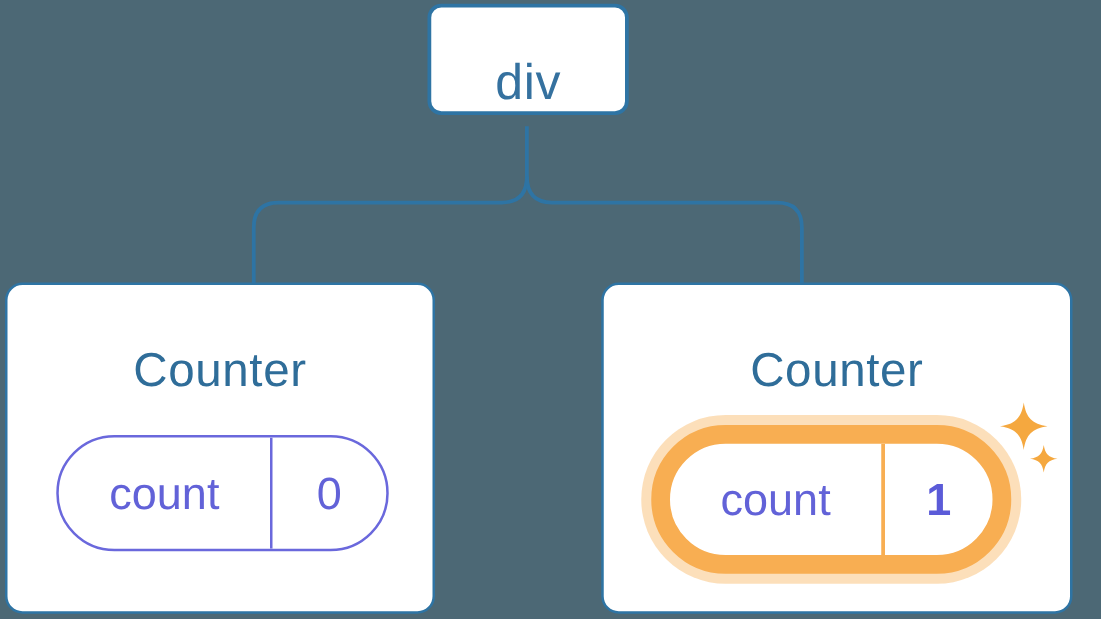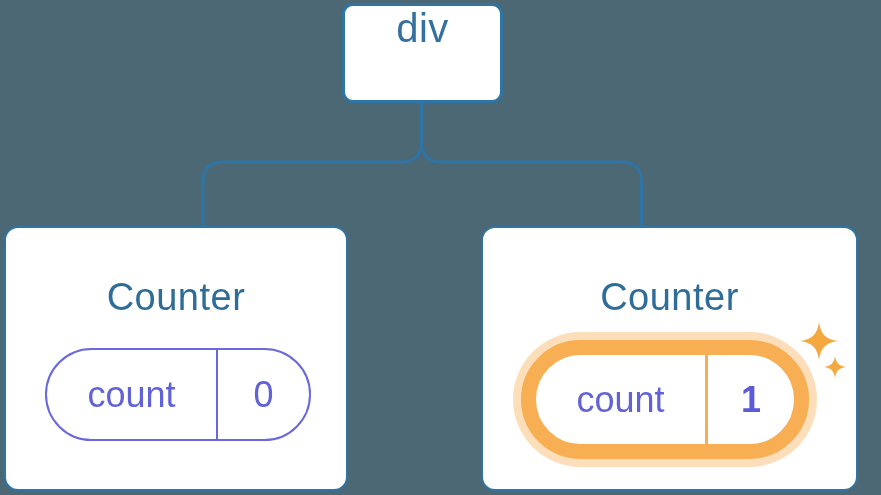--- a/index.html
+++ b/index.html
@@ -14,27 +14,27 @@
     background: #4C6875;
     overflow: hidden;
   }
   svg.connector {
     position: absolute;
     left: 0; top: 0;
   }
   .root-node {
     position: absolute;
     left: 342px; top: 3px;
-    width: 161px; height: 100px;
+    width: 161px; height: 89px;
     box-sizing: border-box;
     background: #ffffff;
     border: 3px solid #2E74A4;
     border-radius: 11px;
     display: flex;
-    align-items: flex-start;
+    align-items: flex-end;
     justify-content: center;
   }
   .root-node .label {
     font-size: 40px;
     font-weight: 500;
     color: #35719F;
     letter-spacing: 0.5px;
   }
   .card {
     position: absolute;

